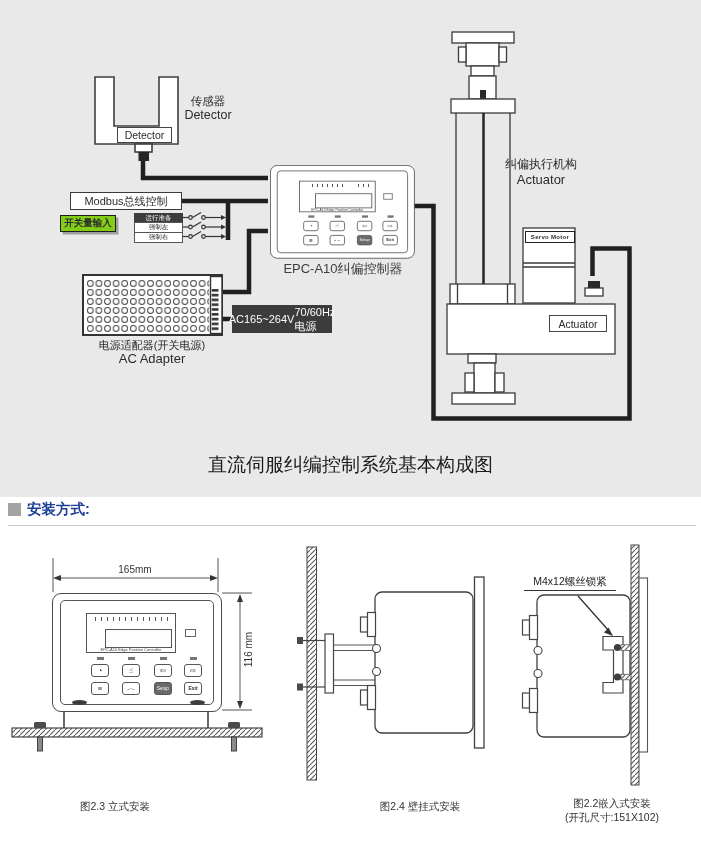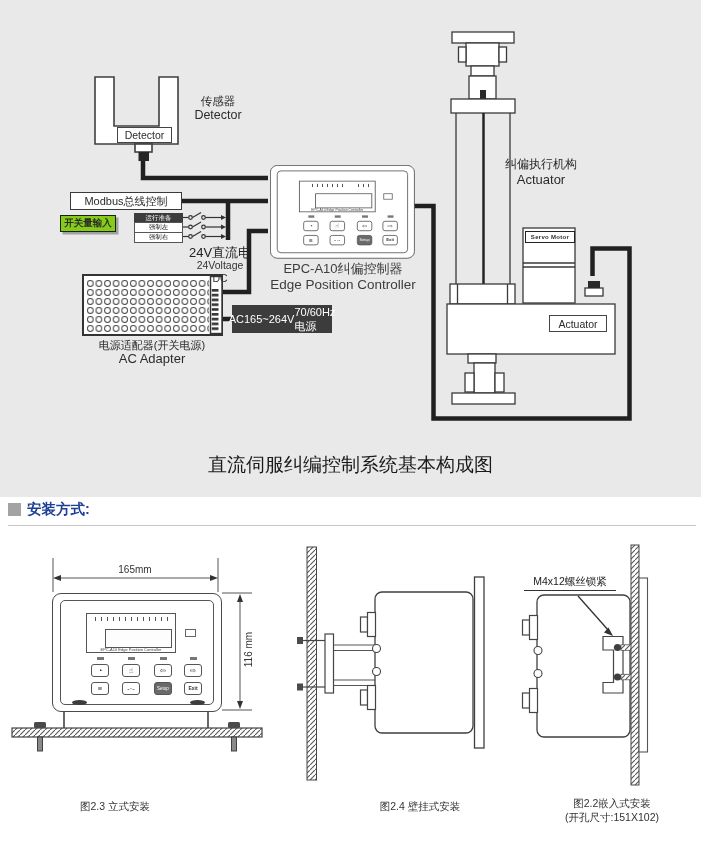--- a/index.html
+++ b/index.html
@@ -5,21 +5,21 @@
   html,body{margin:0;padding:0;background:#fff;}
   .stage{position:relative;width:701px;height:856px;overflow:hidden;background:#fff;
          font-family:"Liberation Sans","DejaVu Sans",sans-serif;color:#2b2b2b;}
   .gray-bg{position:absolute;left:0;top:0;width:701px;height:497px;background:#e9e9e9;}
   svg.lineart{position:absolute;left:0;top:0;z-index:1;pointer-events:none;}
   .ov{position:absolute;z-index:2;}
   .ctr{text-align:center;}
   
   .detector-box{left:117px;top:127px;width:53px;height:14px;border:1.2px solid #444;background:#fff;
     font-size:10.5px;display:flex;align-items:center;justify-content:center;}
-  .sensor-label{left:185px;top:94px;width:66px;line-height:14px;}
+  .sensor-label{left:175px;top:94px;width:66px;line-height:14px;}
   .sensor-label .cn{font-size:11.5px;} .sensor-label .en{font-size:12.5px;}
   .modbus-box{left:70px;top:192px;width:110px;height:16px;border:1.5px solid #3a3a3a;background:#fff;
     font-size:11px;display:flex;align-items:center;justify-content:center;}
   .switch-box{left:60px;top:215px;width:54px;height:15px;border:1.8px solid #1d1d1d;background:#84cc16;
     font-weight:bold;font-size:9.5px;display:flex;align-items:center;justify-content:center;
     box-shadow:2.5px 2.5px 0 rgba(70,70,70,.45);}
   .sw-row{left:134px;width:47px;height:9.2px;border:0.8px solid #555;background:#fff;font-size:6.5px;
     display:flex;align-items:center;justify-content:center;color:#222;}
   .sw-dark{background:#3c3c3c;color:#fff;border-color:#3c3c3c;}
   .dc-label{left:188px;top:246px;width:64px;line-height:13px;}
@@ -211,27 +211,22 @@
   <div class="ov detector-box">Detector</div>
   <div class="ov sensor-label ctr">
     <div class="cn">传感器</div>
     <div class="en">Detector</div>
   </div>
   <div class="ov modbus-box">Modbus总线控制</div>
   <div class="ov switch-box">开关量输入</div>
   <div class="ov sw-row sw-dark" style="top:213.2px">运行准备</div>
   <div class="ov sw-row" style="top:222.4px">强制左</div>
   <div class="ov sw-row" style="top:231.6px">强制右</div>
-  <div class="ov dc-label ctr">
-    <div class="cn">24V直流电</div>
-    <div class="en">24Voltage DC</div>
-  </div>
   <div class="ov epc-label ctr">
     <div class="cn">EPC-A10纠偏控制器</div>
-    <div class="en">Edge Position Controller</div>
   </div>
   <div class="ov adapter-label ctr">
     <div class="cn">电源适配器(开关电源)</div>
     <div class="en">AC Adapter</div>
   </div>
   <div class="ov ac-box">
     <div>AC165~264V</div>
     <div>70/60Hz电源</div>
   </div>
   <div class="ov actuator-label ctr">

